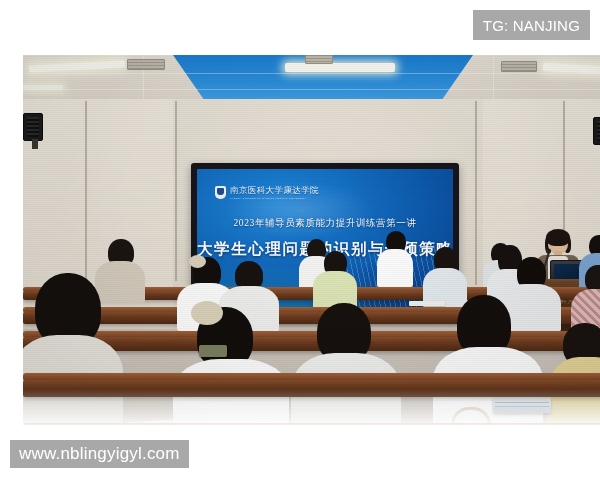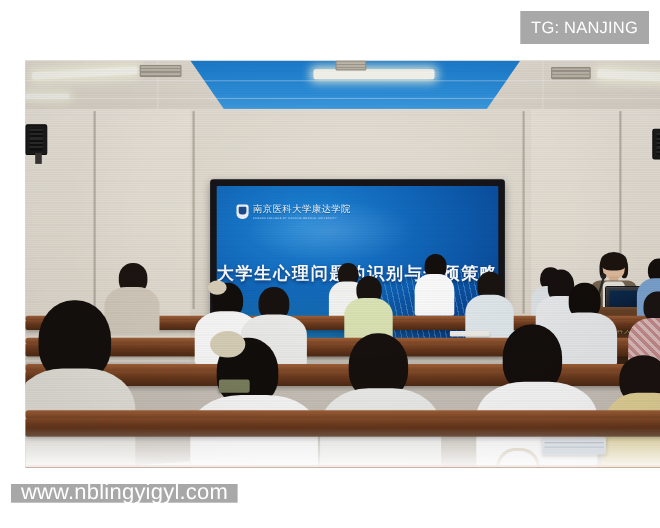--- a/index.html
+++ b/index.html
@@ -127,21 +127,21 @@
        radial-gradient(ellipse at 50% 40%,rgba(255,255,255,.06) 0%,rgba(0,0,0,.12) 85%),
        repeating-linear-gradient(0deg,rgba(0,0,0,.035) 0 1px,rgba(255,255,255,.02) 1px 2px);
      mix-blend-mode:multiply;opacity:.75;}
   #bottomfade{position:absolute;left:0;bottom:0;width:600px;height:36px;
      background:linear-gradient(180deg,rgba(0,0,0,0),rgba(255,255,255,.9));pointer-events:none;}
 
   
   .watermark{position:absolute;background:#a8a8a8;color:#ffffff;
      display:flex;align-items:center;font-size:15px;letter-spacing:.2px;}
   #tg-banner{right:10px;top:10px;height:30px;padding:0 10px;}
-  #url-banner{left:10px;top:440px;height:17px;padding:0 9px;font-size:20px;}
+  #url-banner{left:10px;top:440px;height:28px;padding:0 9px;font-size:17px;}
 </style>
 </head>
 <body>
 
 <div id="stage">
 
   <div id="photo">
 
     <div class="ceiling"></div>
     <div class="ceiling-blue"></div>
@@ -180,20 +180,21 @@
         <div class="lines"></div>
 
         <div class="slide-logo">
           <div class="shield"></div>
           <div>
             <div class="logo-cn">南京医科大学康达学院</div>
             <div class="logo-en">KANGDA COLLEGE OF NANJING MEDICAL UNIVERSITY</div>
           </div>
         </div>
 
+        <div class="slide-sub">2023年辅导员素质能力提升训练营第一讲</div>
         <div class="slide-title">大学生心理问题的识别与干预策略</div>
         <div class="slide-presenter">主讲人：王蒙</div>
         <div class="slide-date">2023年11月8日</div>
       </div>
     </div>
 
     <div class="presenter">
       <div class="p-hair2"></div>
       <div class="p-hair3"></div>
       <div class="p-head"></div>

